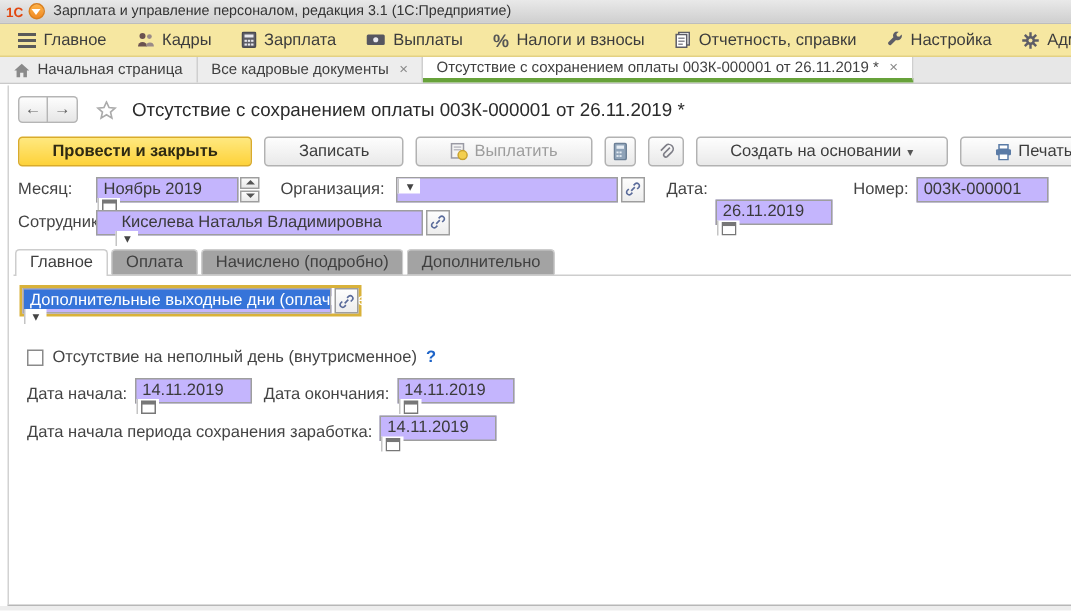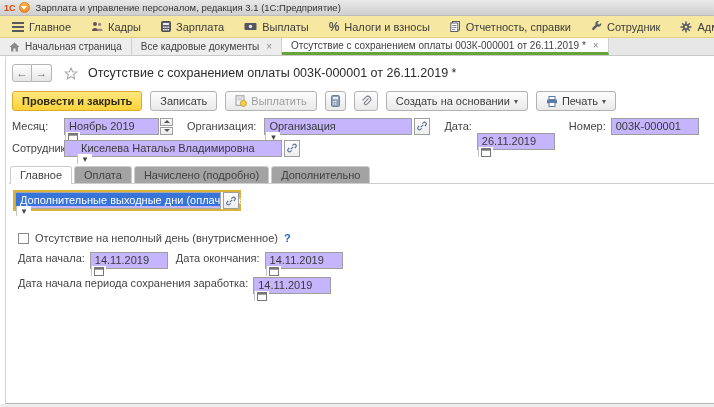--- a/index.html
+++ b/index.html
@@ -31,21 +31,21 @@
 
   .dochead { display:flex; align-items:center; margin-top:6px; height:20px; }
   .navbtns { display:inline-flex; margin-left:3px; }
   .navbtn { width:20px; height:18px; background:linear-gradient(#fdfdfd,#e6e6e6); border:1px solid #b5b5b5; color:#666; display:inline-flex; align-items:center; justify-content:center; font-size:11px; cursor:pointer; }
   .navbtn:first-child { border-radius:3px 0 0 3px; }
   .navbtn:last-child { border-radius:0 3px 3px 0; border-left:none; }
   .star { margin:0 10px 0 12px; cursor:pointer; display:inline-flex; }
   .doctitle { font-size:12.5px; color:#2b2b2b; }
 
   .toolbar { display:flex; align-items:center; margin:8px 0 0 3px; gap:8px; }
-  .btn { height:20px; display:inline-flex; align-items:center; gap:4px; padding:0 9px; background:linear-gradient(#fdfdfd,#e9e9e9); border:1px solid #b2b2b2; border-radius:3px; font-size:11px; color:#3c3c3c; cursor:pointer; white-space:nowrap; }
+  .btn { height:20px; display:inline-flex; align-items:center; gap:4px; padding:0 22px; background:linear-gradient(#fdfdfd,#e9e9e9); border:1px solid #b2b2b2; border-radius:3px; font-size:11px; color:#3c3c3c; cursor:pointer; white-space:nowrap; }
   .btn.primary { background:linear-gradient(#ffe87f,#fdd23a); border-color:#d9ab2b; font-weight:bold; color:#2f2a12; }
   .btn.disabled { color:#9d9d9d; }
   .btn.iconbtn { padding:0 5px; }
   .caret { font-size:8px; color:#555; }
 
   
   .frow { display:flex; align-items:center; margin:6px 0 0 3px; height:18px; }
   .lbl { color:#444; white-space:nowrap; }
   .fld { display:inline-flex; align-items:stretch; height:17px; border:1px solid #9e9e9e; background:#c4b5fd;flex-direction:column; }
   .fld .txt { padding:1px 4px 0 4px; white-space:nowrap; }
@@ -67,21 +67,21 @@
   .grouphead { color:#3d7a2b; font-size:11.5px; margin:2px 0 3px 1px; }
   .focuswrap { display:inline-flex; align-items:stretch; border:2px solid #d9b23a; background:#fff; padding:0; }
   .focuswrap .fld { border-color:#a8a8a8; }
   .focuswrap .linkbtn { margin-left:2px; height:auto; }
   .sel { background:#3674d9; color:#fff; }
 
   .chkrow { display:flex; align-items:center; margin:21px 0 0 5px; gap:6px; }
   .chk { width:11px; height:11px; border:1px solid #8a8a8a; background:#fff; cursor:pointer; }
   .help { color:#1e64c8; font-weight:bold; cursor:pointer; }
 
-  .daterow { display:flex; align-items:flex-start; margin:8px 0 0 5px; }
+  .daterow { display:flex; align-items:flex-end; margin:8px 0 0 5px; }
   .gap8 { margin-left:8px; } .gap5 { margin-left:5px; } .gap14 { margin-left:14px; }
 
   .bottomstrip { position:absolute; left:0; right:0; bottom:0; height:3px; background:#ededed; }
 </style>
 </head>
 <body>
 
 <div class="app">
 
   <div class="titlebar">
@@ -141,21 +141,21 @@
           <rect x="2.2" y="4" width="4.2" height="1" fill="#8a8a94"></rect>
           <rect x="2.2" y="6" width="4.2" height="1" fill="#8a8a94"></rect>
           <rect x="2.2" y="8" width="3" height="1" fill="#8a8a94"></rect>
         </svg>
       <span>Отчетность, справки</span>
     </div>
     <div class="mitem">
       <svg width="11" height="11" viewBox="0 0 12 12">
           <path d="M11 2.2 a3.1 3.1 0 0 1 -4.1 3.9 L3.4 9.6 a1.35 1.35 0 0 1 -1.9-1.9 L5 4.2 A3.1 3.1 0 0 1 8.9 0.1 L7.2 1.8 l0.4 1.7 1.7 0.4 z" fill="#5d5d66"></path>
         </svg>
-      <span>Сотрудник</span>
+      <span>Настройка</span>
     </div>
     <div class="mitem">
       <svg width="12" height="12" viewBox="0 0 12 12">
           <g stroke="#5d5d66" stroke-width="1.6">
             <line x1="6" y1="0.5" x2="6" y2="11.5"></line>
             <line x1="0.5" y1="6" x2="11.5" y2="6"></line>
             <line x1="2.2" y1="2.2" x2="9.8" y2="9.8"></line>
             <line x1="9.8" y1="2.2" x2="2.2" y2="9.8"></line>
           </g>
           <circle cx="6" cy="6" r="3" fill="#5d5d66"></circle>
@@ -253,21 +253,20 @@
       <span class="spin">
         <span>
             <i class="tri-up"></i>
           </span>
         <span>
             <i class="tri-dn"></i>
           </span>
       </span>
       <span class="lbl gap14">Организация:</span>
       <span class="fld gap8" style="width:148px;">
-        <span class="txt" style="flex:1;">Организация</span>
         <span class="fldbtn">
             <span class="caret">▾</span>
           </span>
       </span>
       <span class="linkbtn">
         <svg width="10" height="10" viewBox="0 0 10 10" fill="none" stroke="#5a6b9a" stroke-width="1.1">
             <path d="M3.8 6.2 L6.2 3.8"></path>
             <path d="M5.4 2.6 l1-1 a1.7 1.7 0 0 1 2.4 2.4 l-1 1"></path>
             <path d="M4.6 7.4 l-1 1 a1.7 1.7 0 0 1 -2.4-2.4 l1-1"></path>
           </svg>

